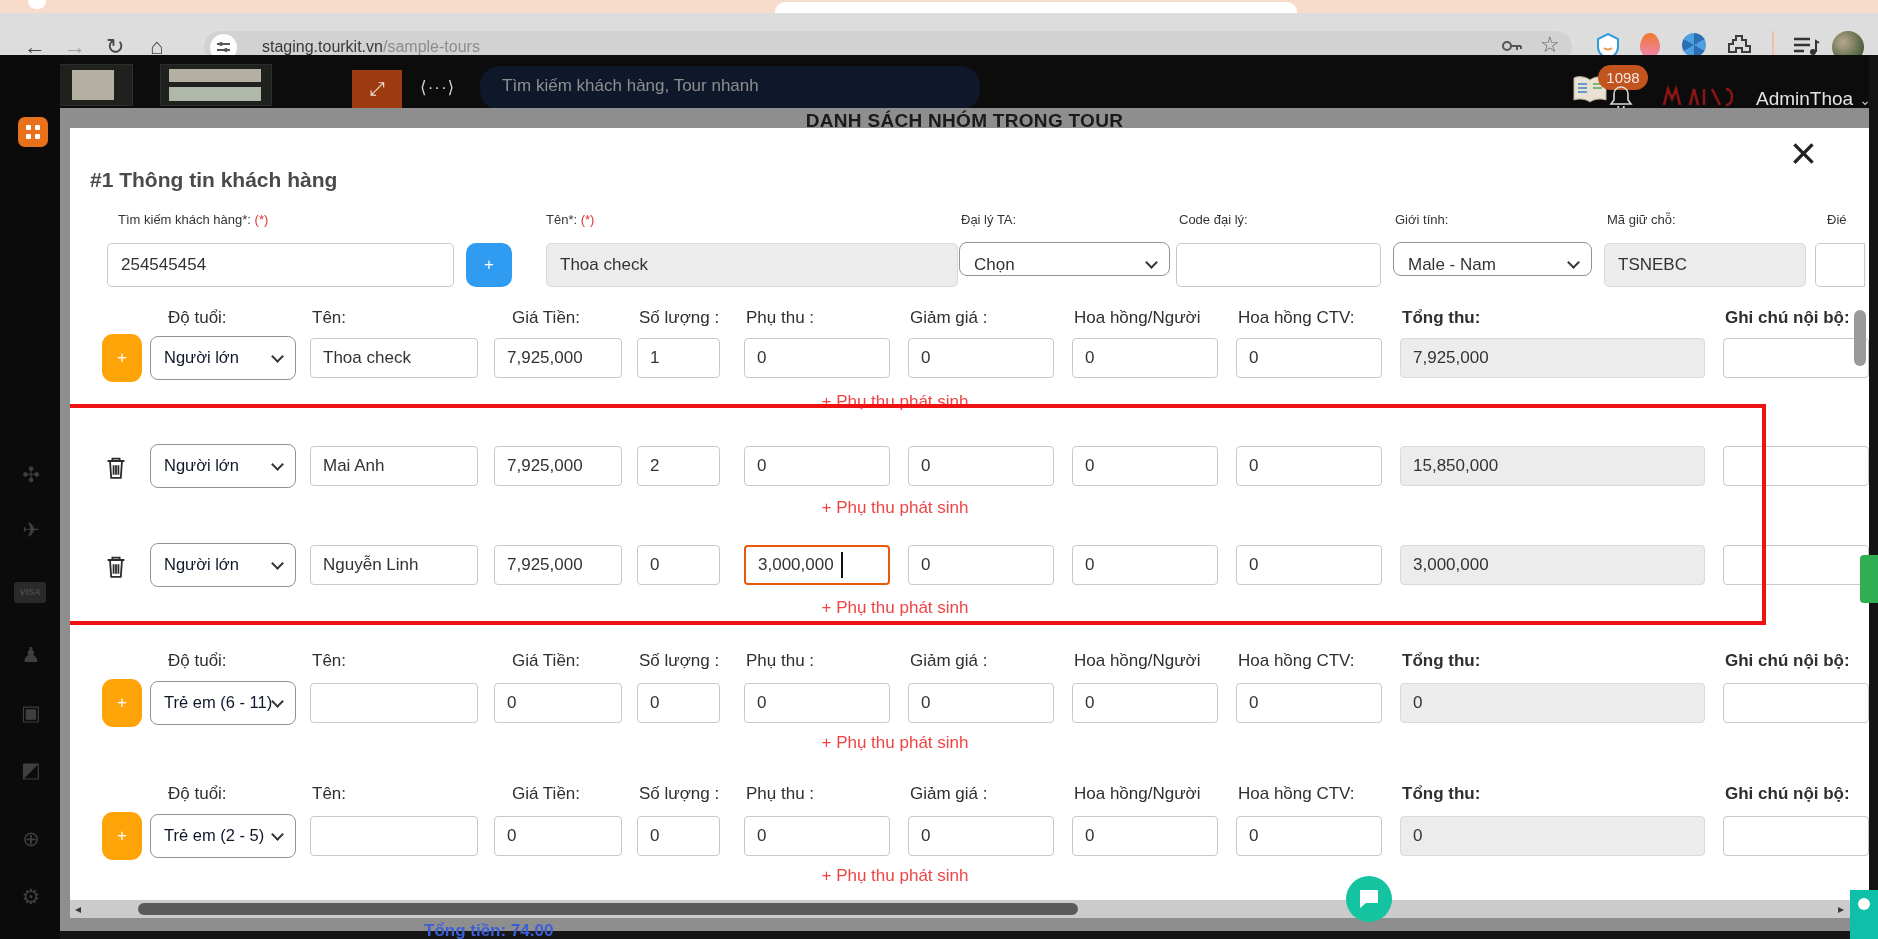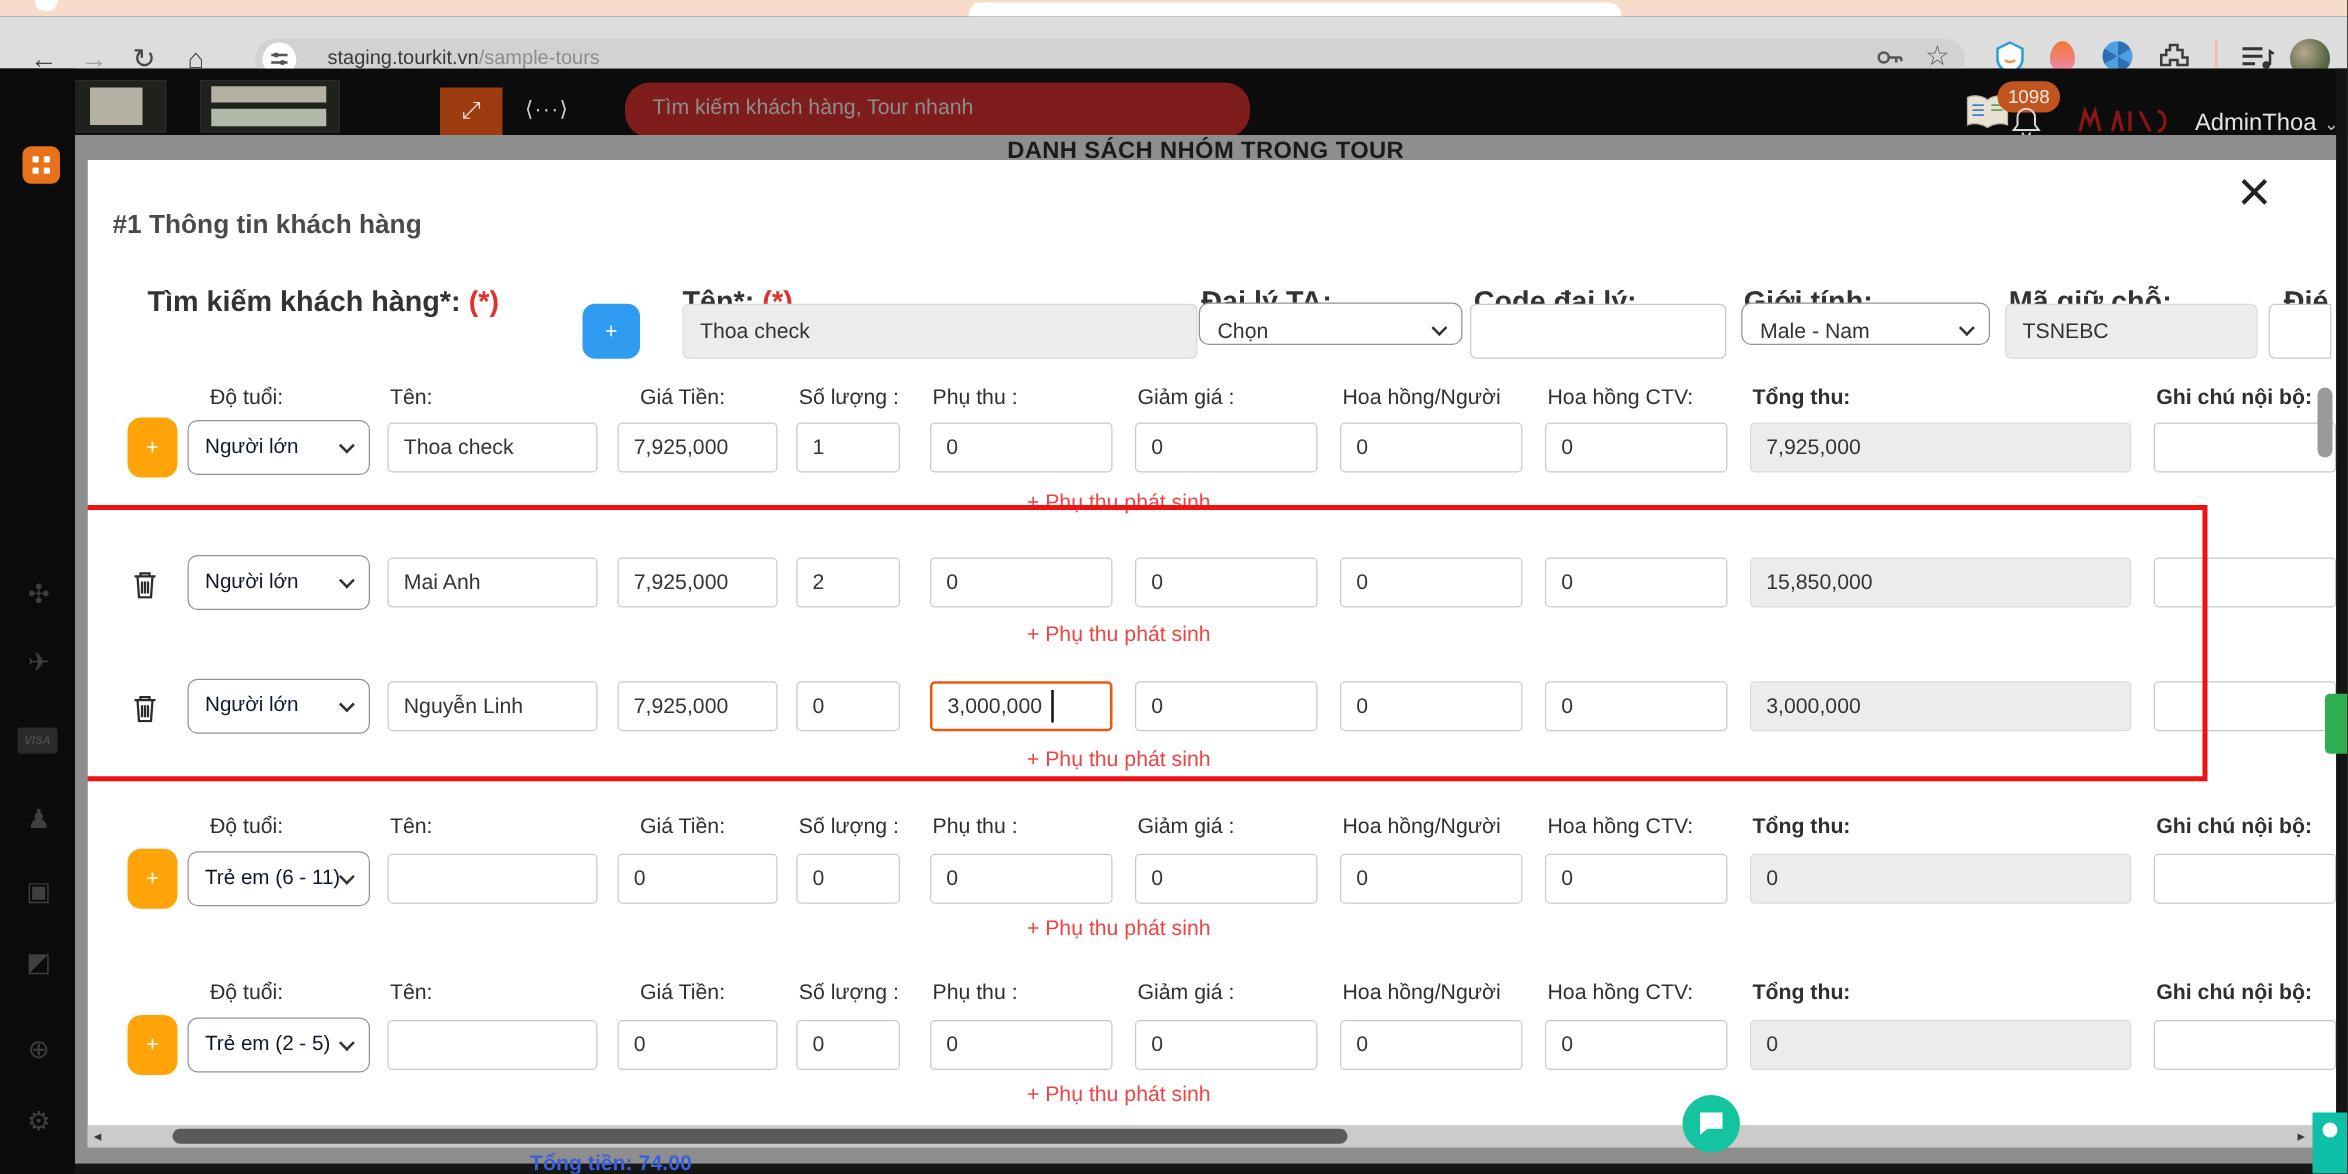--- a/index.html
+++ b/index.html
@@ -24,21 +24,21 @@
   #sepline{position:absolute;left:1772px;top:18px;width:2px;height:26px;background:#f2bfa4;}
   #avatarc{width:32px;height:32px;border-radius:50%;background:radial-gradient(circle at 35% 35%,#b9a98e,#5d6b4a 60%,#31402a);}
 
   
   #page{position:absolute;left:0;top:55px;width:1878px;height:884px;background:#121212;}
   #pageheader{position:absolute;left:0;top:0;width:1878px;height:53px;background:#0c0c0c;}
   .thumb{position:absolute;top:9px;height:42px;background:#1f211c;border:1px solid #2c2c2c;}
   .thumb .pg{position:absolute;background:#cfcabb;opacity:.85;}
   #expandbtn{position:absolute;left:352px;top:15px;width:50px;height:38px;background:#9c3a10;color:#f3e3da;text-align:center;line-height:38px;font-size:19px;}
   #codeic{position:absolute;left:420px;top:22px;color:#cfcfcf;font-size:17px;letter-spacing:1px;}
-  #searchpill{position:absolute;left:500px;top:11px;width:500px;height:44px;border-radius:20px;background:#7f1d1d;}
+  #searchpill{position:absolute;left:480px;top:11px;width:500px;height:44px;border-radius:20px;background:#0f172a;}
   #searchpill span{position:absolute;left:22px;top:10px;font-size:17px;color:#8e8e8e;white-space:nowrap;}
   #bookic{position:absolute;left:1572px;top:20px;width:36px;height:30px;}
   #badge1098{position:absolute;left:1598px;top:10px;min-width:50px;height:25px;border-radius:13px;background:#c2551f;color:#f5e9e2;font-size:15px;text-align:center;line-height:25px;padding:0 6px;}
   #bellic{position:absolute;left:1608px;top:30px;width:26px;height:24px;}
   #brandlogo{position:absolute;left:1660px;top:30px;width:86px;height:24px;}
   #adminname{position:absolute;left:1756px;top:33px;font-size:19px;color:#e4e4e4;white-space:nowrap;}
   #adminname .chv{font-size:14px;color:#bdbdbd;margin-left:6px;}
 
   
   #sidebar{position:absolute;left:0;top:55px;width:60px;height:884px;background:#0b0b0b;}
@@ -56,21 +56,21 @@
   #graystripB{position:absolute;left:60px;top:918px;width:1809px;height:13px;background:#8e8e8e;}
   #darkR{position:absolute;left:1869px;top:55px;width:9px;height:884px;background:#141414;}
   #darkB{position:absolute;left:60px;top:931px;width:1809px;height:8px;background:#161616;}
   #footerfrag{position:absolute;left:424px;top:921px;font-size:17px;font-weight:bold;color:#3a5fd8;white-space:nowrap;}
 
   
   #modal{position:absolute;left:70px;top:128px;width:1799px;height:790px;background:#ffffff;overflow:hidden;}
   #closex{position:absolute;left:1720px;top:2px;font-size:46px;font-weight:300;color:#222;line-height:46px;cursor:pointer;}
   #heading{position:absolute;left:20px;top:40px;font-size:21px;font-weight:600;color:#4a4a4a;}
 
-  .flabel{position:absolute;top:100px;font-size:23px;color:#333;white-space:nowrap;font-weight:bold;}
+  .flabel{position:absolute;top:84px;font-size:13px;color:#333;white-space:nowrap;}
   .req{color:#e03131;}
   .finp{position:absolute;top:115px;height:44px;border:1px solid #c9c9c9;border-radius:5px;background:#fff;
      font-size:17px;color:#333;padding:0 13px;}
   .finp.ro{background:#ececec;border-color:#dadada;}
   .fsel{position:absolute;top:114px;height:34px;border:1.5px solid #939393;border-radius:8px;background:#fff;}
   .fsel span{position:absolute;left:14px;top:12px;font-size:17px;color:#333;white-space:nowrap;}
   .chev{position:absolute;right:13px;top:15px;width:9px;height:9px;border-right:2px solid #333;border-bottom:2px solid #333;transform:rotate(45deg);}
   #addcustomer{position:absolute;left:396px;top:115px;width:46px;height:44px;border-radius:10px;background:#2f9cf1;
      color:#fff;font-size:17px;text-align:center;line-height:44px;}
 
@@ -211,20 +211,21 @@
     <div id="heading">#1 Thông tin khách hàng</div>
 
     <div class="flabel" style="left:48px"><span>Tìm kiếm khách hàng*:</span> <span class="req">(*)</span></div>
     <div class="flabel" style="left:476px"><span>Tên*:</span> <span class="req">(*)</span></div>
     <div class="flabel" style="left:891px">Đại lý TA:</div>
     <div class="flabel" style="left:1109px">Code đại lý:</div>
     <div class="flabel" style="left:1325px">Giới tính:</div>
     <div class="flabel" style="left:1537px">Mã giữ chỗ:</div>
     <div class="flabel" style="left:1757px">Đié</div>
 
+    <input class="finp" style="left: 37px; width: 347px;" value="254545454">
     <div id="addcustomer">+</div>
     <input class="finp ro" style="left: 476px; width: 412px;" value="Thoa check">
     <div class="fsel" style="left:889px;width:211px">
         <span>Chọn</span>
         <i class="chev"></i>
       </div>
     <input class="finp" style="left: 1106px; width: 205px;" value="">
     <div class="fsel" style="left:1323px;width:199px">
         <span>Male - Nam</span>
         <i class="chev"></i>

